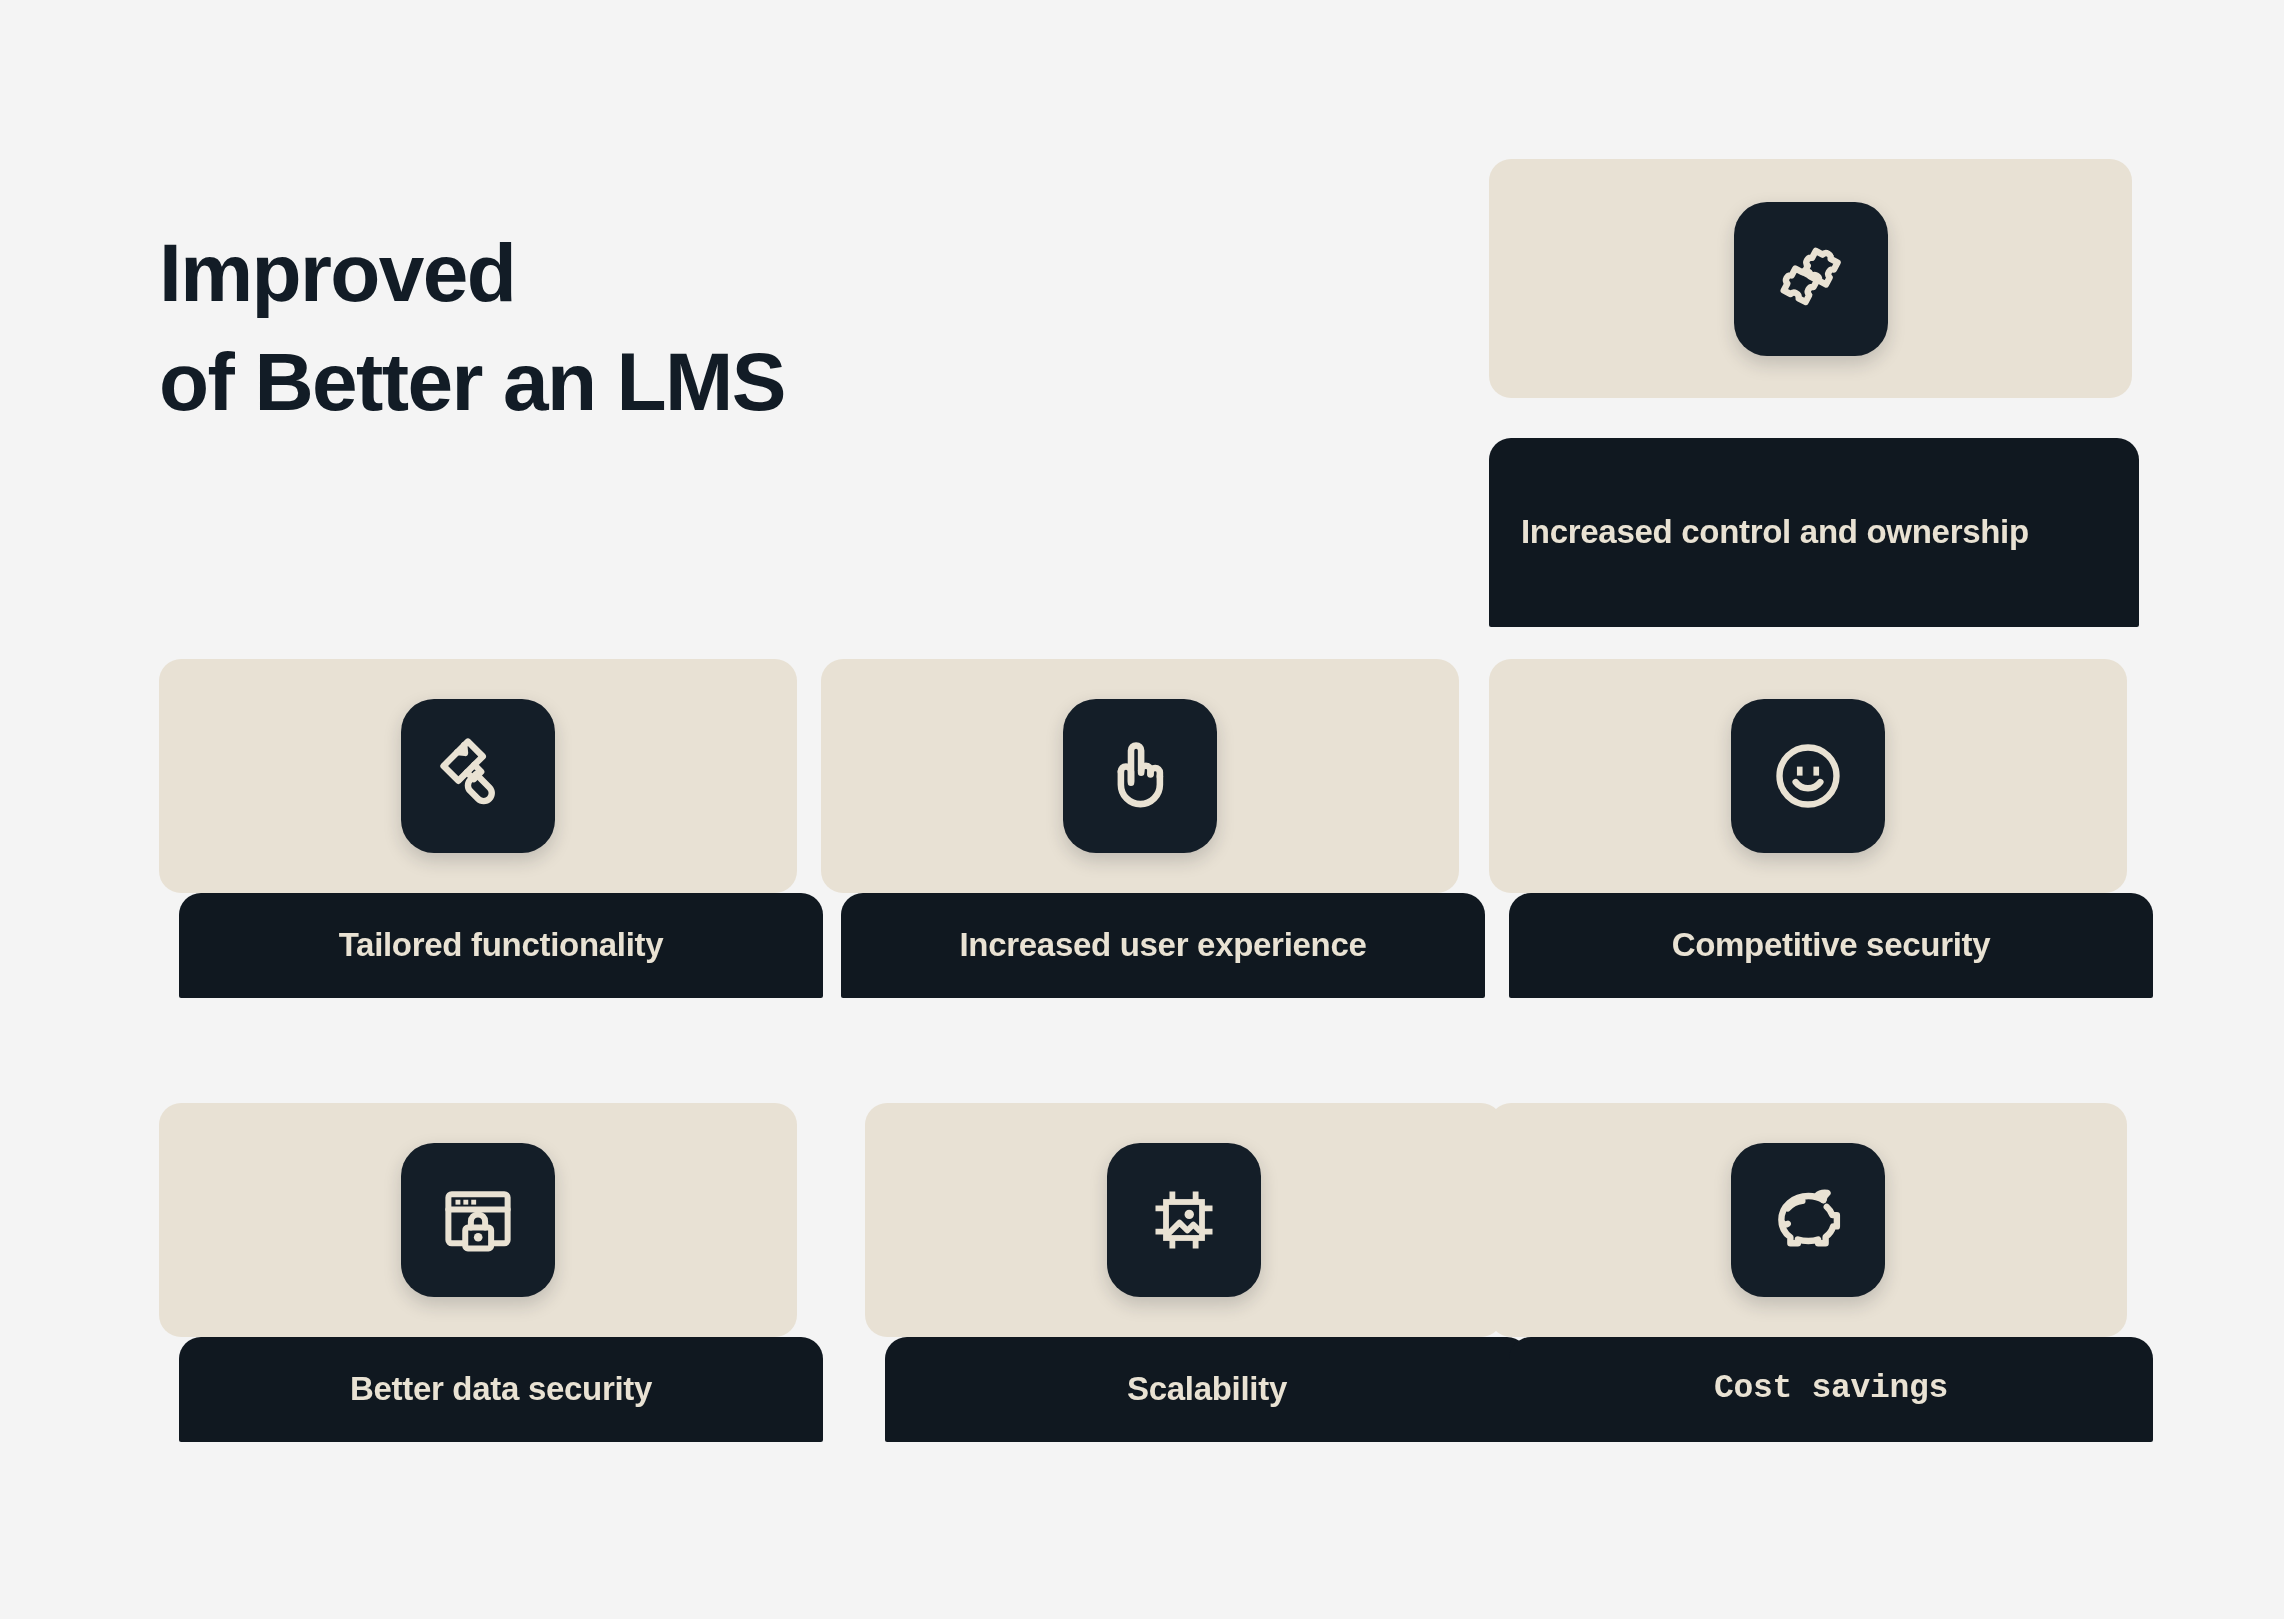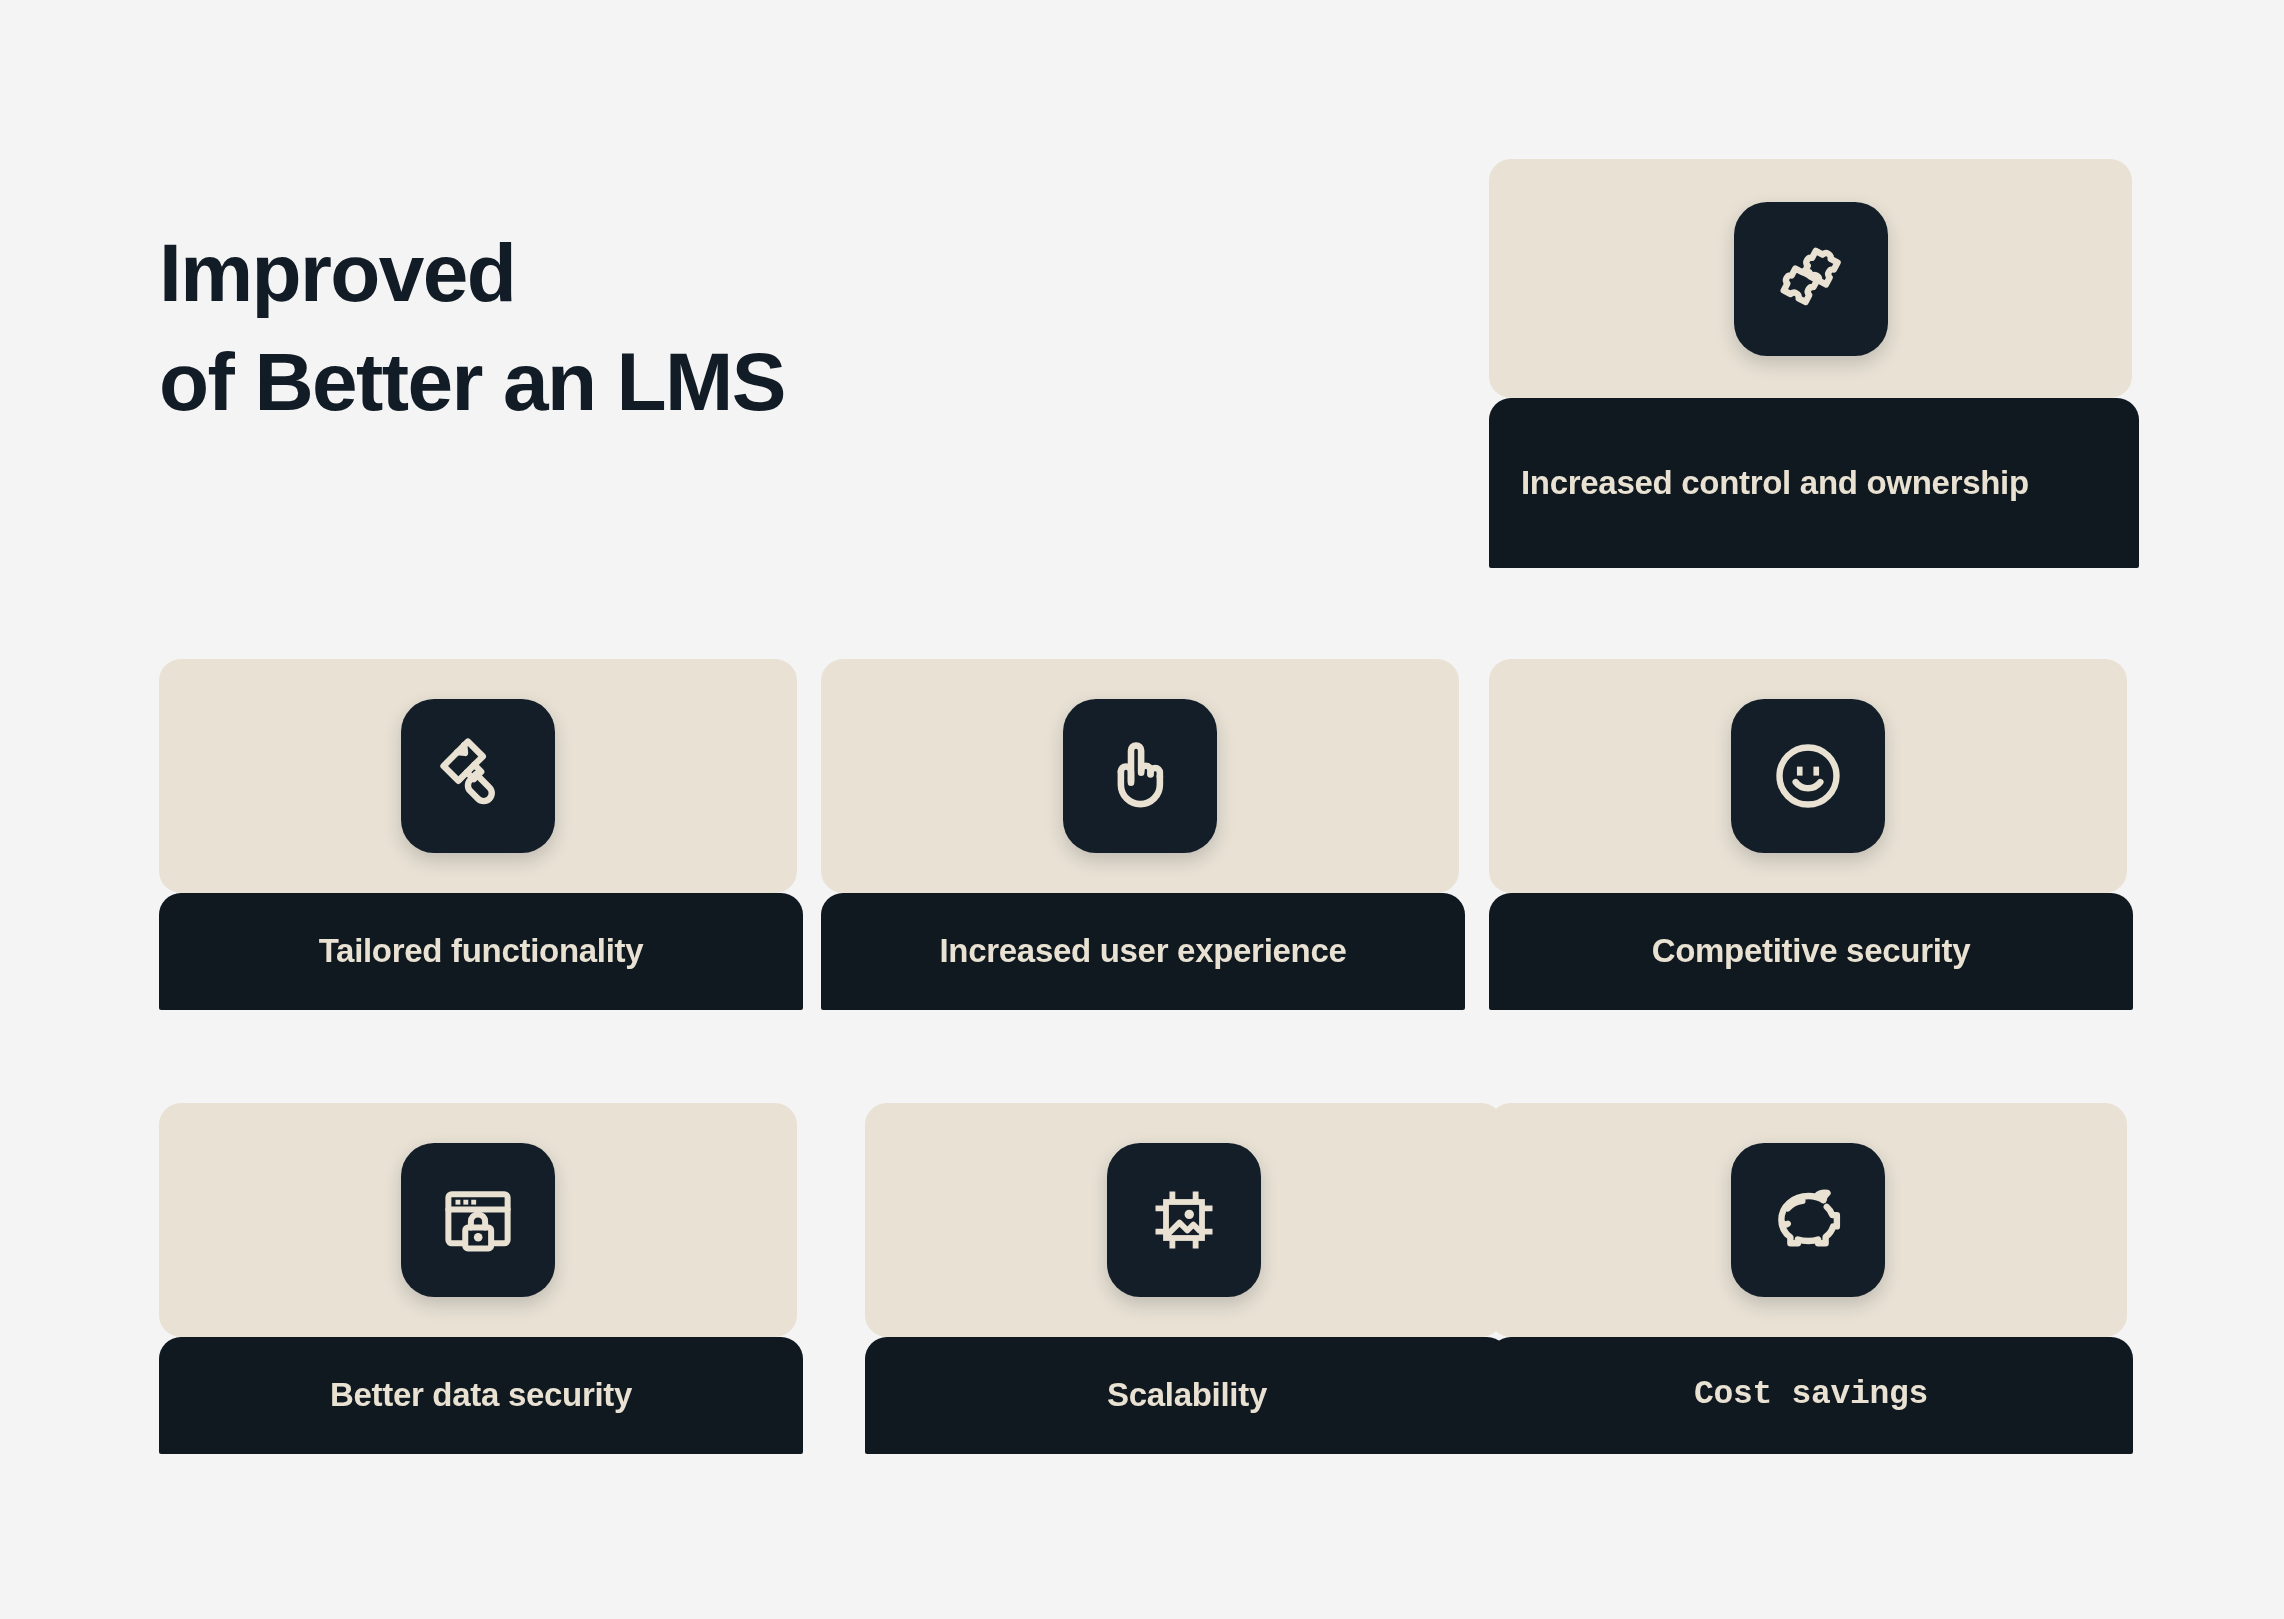--- a/index.html
+++ b/index.html
@@ -57,25 +57,25 @@
     font-size:33px;
     font-weight:700;
     letter-spacing:-0.3px;
     line-height:1.28;
   }
   .card-label.center { justify-content:center; text-align:center; }
   .card-label.left   { justify-content:flex-start; text-align:left; }
 
   
   .card-featured .card-media { width:643px; height:239px; }
-  .card-featured .card-label { width:650px; height:170px; }
+  .card-featured .card-label { width:650px; height:189px;margin-top:40px; }
 
   
   .card-grid .card-media { width:638px; height:234px; }
-  .card-grid .card-label { width:644px; height:117px; }
+  .card-grid .card-label { width:644px; height:105px;margin-left:20px; }
 </style>
 </head>
 <body>
 
 <div class="canvas">
 
   <h1 class="title">
     <span class="title-line">Improved</span>
     <span class="title-line">of Better an LMS</span>
   </h1>

